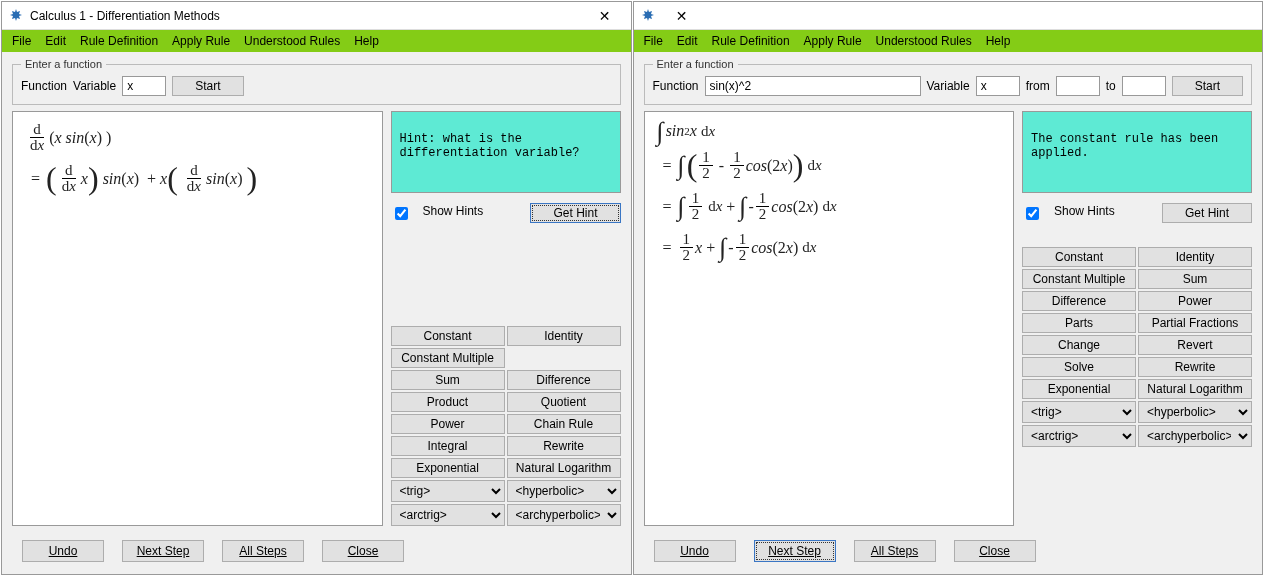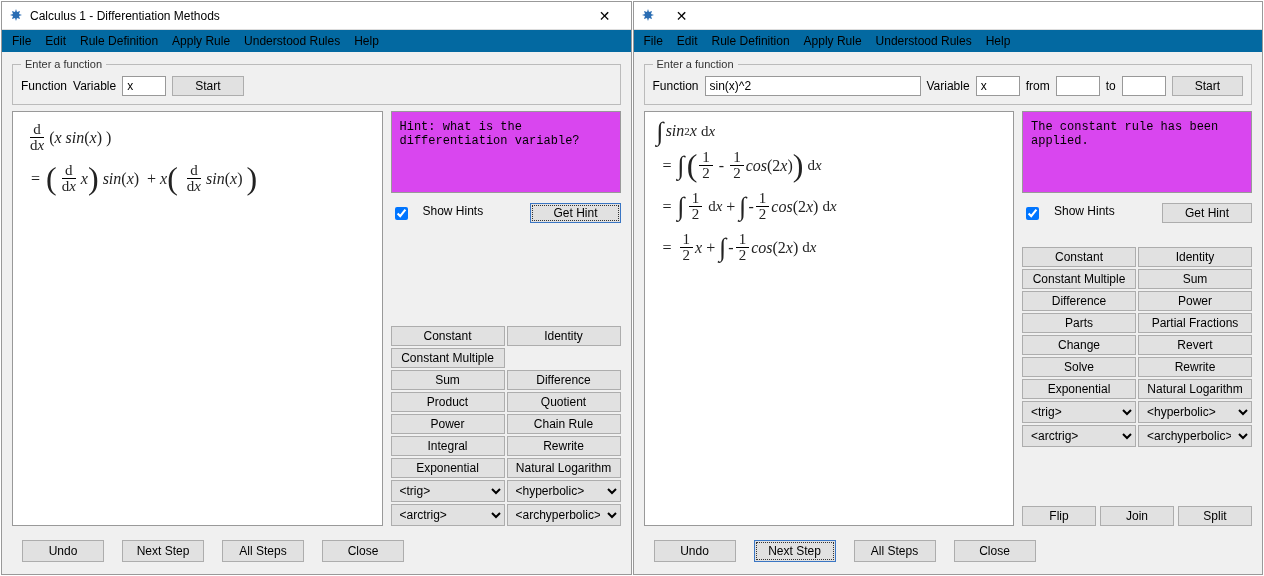--- a/index.html
+++ b/index.html
@@ -39,21 +39,21 @@
   .titlebar .close {
     width: 40px; height: 100%;
     display:flex;align-items:center;justify-content:center;
     font-size:14px;
     cursor:pointer;
   }
   .menubar {
     display: flex;
     gap: 14px;
     padding: 4px 10px;
-    background: #0369a1;
+    background: #84cc16;
     font-size: 12px;
   }
   .menubar span { cursor: default; }
   .content {
     flex: 1;
     padding: 6px 10px 10px 10px;
     display: flex;
     flex-direction: column;
     gap: 6px;
     overflow: hidden;
@@ -104,24 +104,24 @@
     font-size:16px;
     color:#222;
   }
   .side-pane {
     width: 230px;
     display:flex;
     flex-direction:column;
     gap:8px;
   }
   .hint-box {
-    background:#d946ef;
+    background:#5eead4;
     border:1px solid #999;
     height:82px;
-    padding:8px 8px;
+    padding:20px 8px;
     font-family: "Courier New", monospace;
     font-size:12px;
     white-space:pre-wrap;
   }
   .hint-row {
     display:flex;
     align-items:center;
     justify-content:space-between;
     padding: 2px 0;
   }
@@ -147,20 +147,21 @@
   .extra-row {
     display:flex;
     gap:4px;
     justify-content:flex-end;
   }
   .extra-row .btn { flex:1; min-width:0; }
   .bottom-row {
     display:flex;
     gap:18px;
     padding: 8px 0 2px 10px;
+    text-decoration: underline;
   }
   .bottom-row .btn { min-width: 82px; padding:3px 10px; }
   .bottom-row.right-align { justify-content:flex-start; }
   
   .math-line { display:flex; align-items:center; margin-bottom:10px; }
   .frac {
     display:inline-flex; flex-direction:column; align-items:center;
     vertical-align:middle; margin:0 2px;
     line-height:1;
   }
@@ -402,25 +403,20 @@
           <button class="btn">Exponential</button>
           <button class="btn">Natural Logarithm</button>
           <select><option>&lt;trig&gt;</option></select>
           <select><option>&lt;hyperbolic&gt;</option></select>
           <select><option>&lt;arctrig&gt;</option></select>
           <select><option>&lt;archyperbolic&gt;</option></select>
         </div>
 
         <div class="spacer"></div>
 
-        <div class="extra-row">
-          <button class="btn">Flip</button>
-          <button class="btn">Join</button>
-          <button class="btn">Split</button>
-        </div>
       </div>
     </div>
 
     <div class="bottom-row right-align">
       <button class="btn">Undo</button>
       <button class="btn focused">Next Step</button>
       <button class="btn">All Steps</button>
       <button class="btn">Close</button>
     </div>
   </div>

